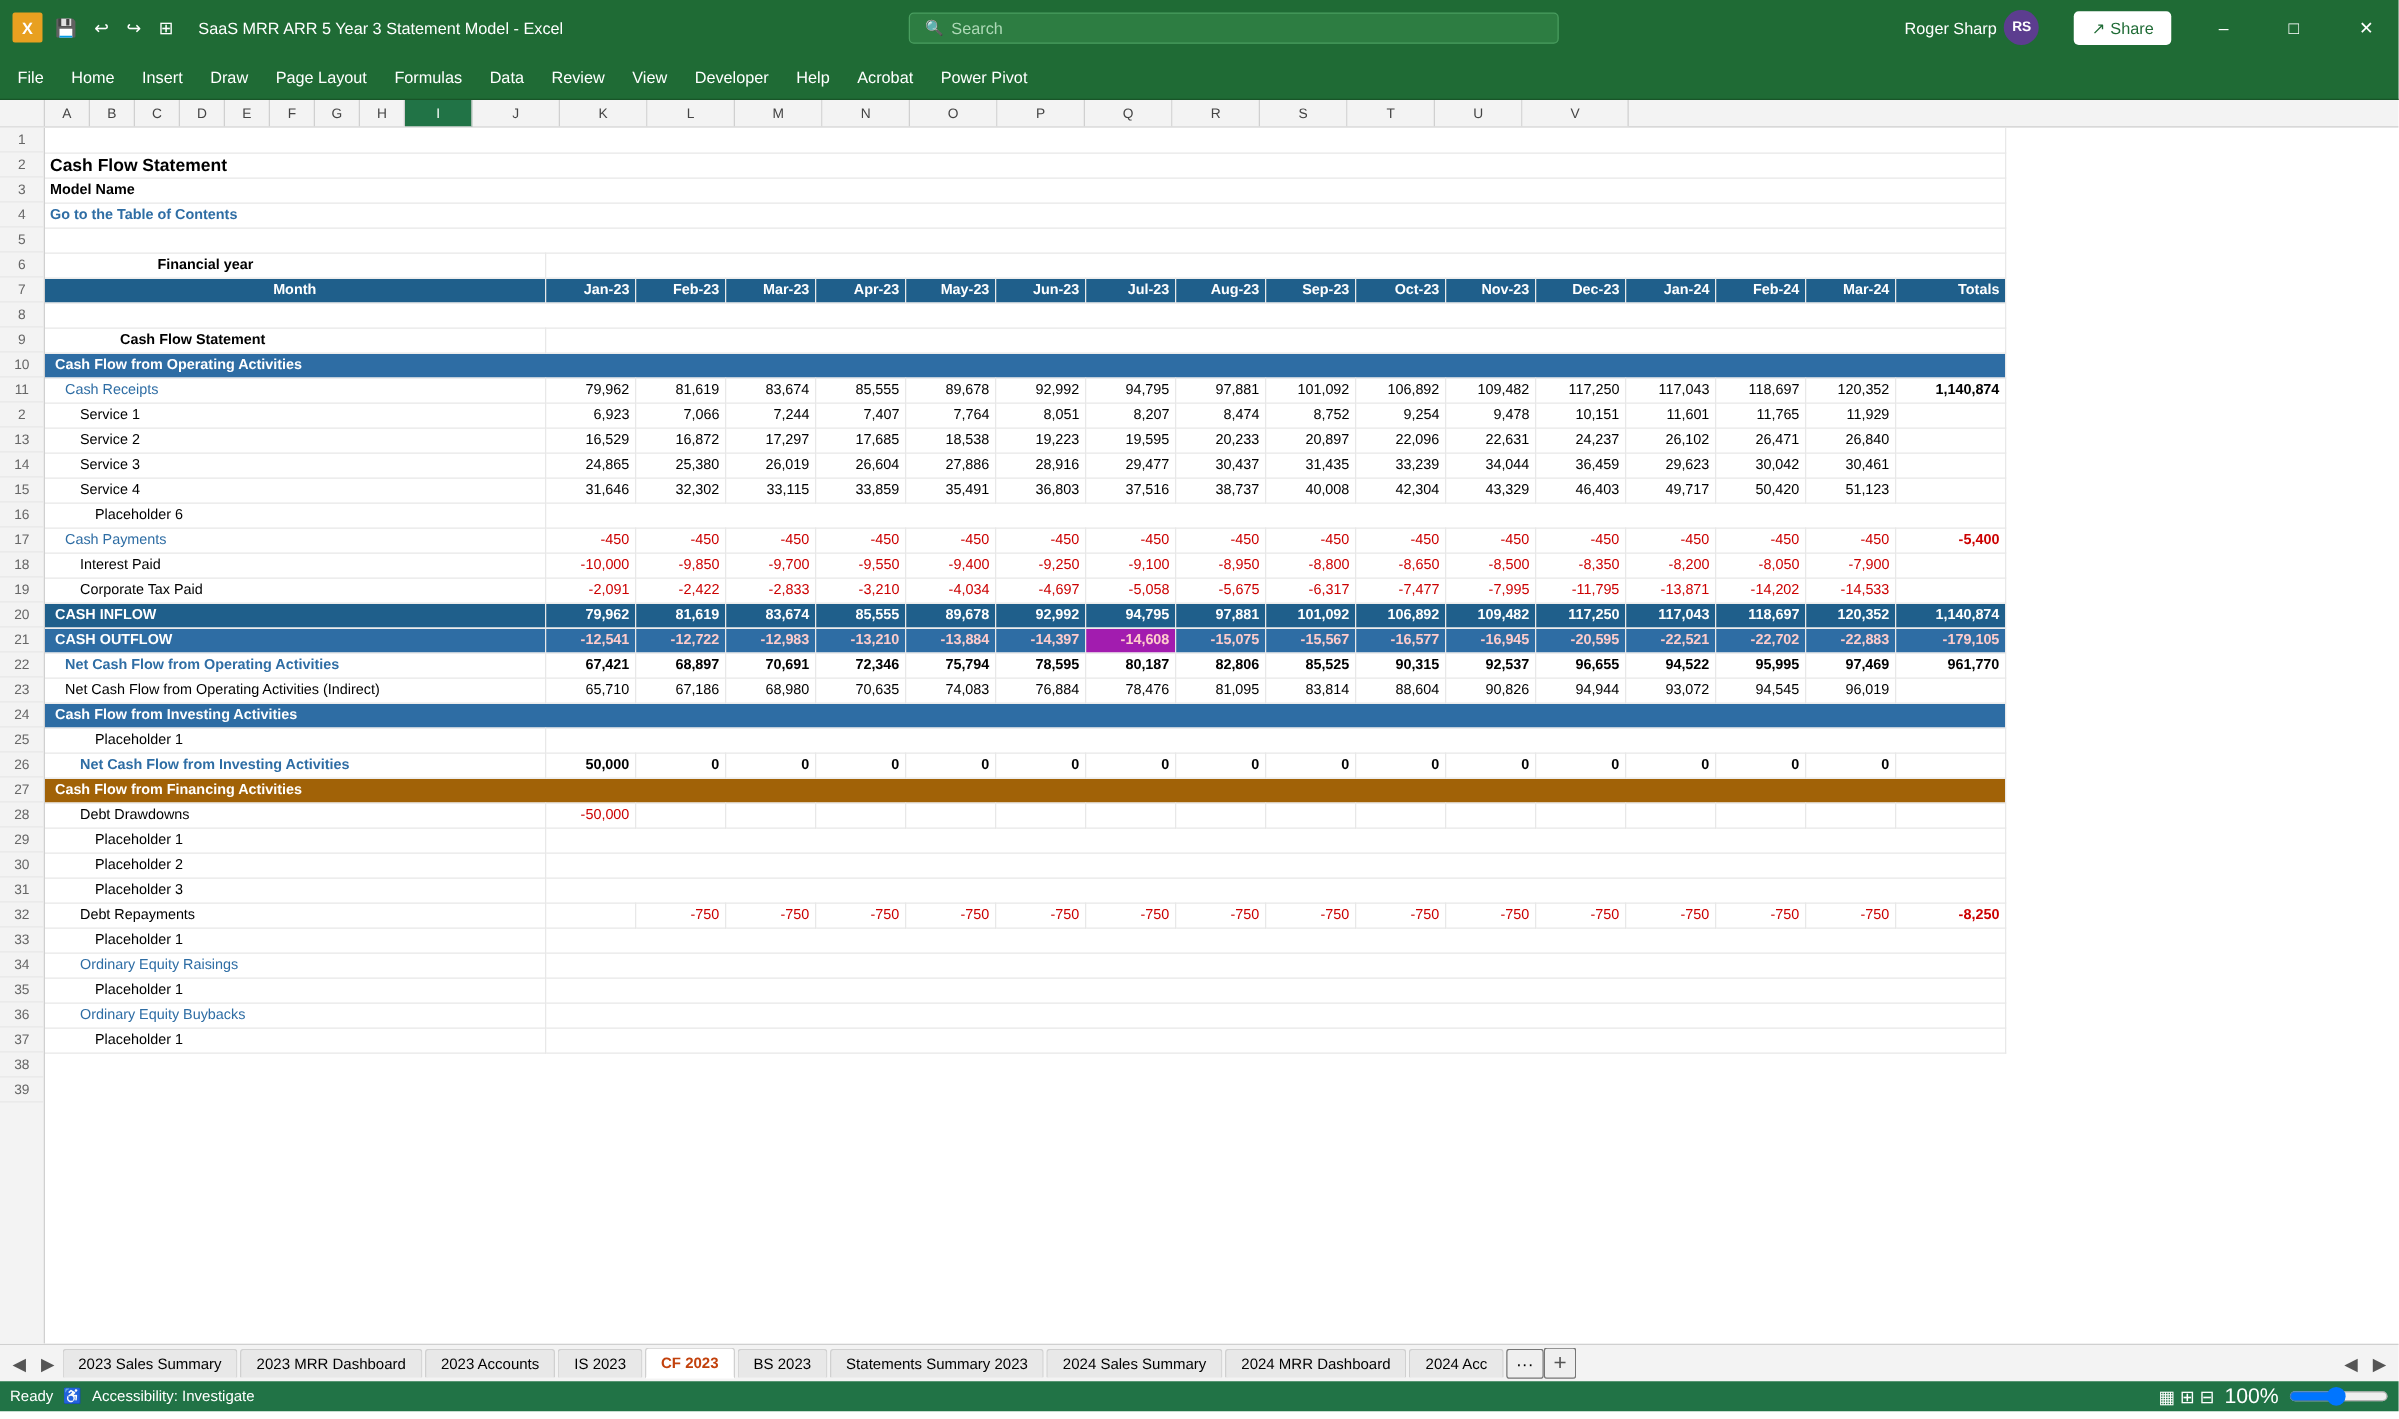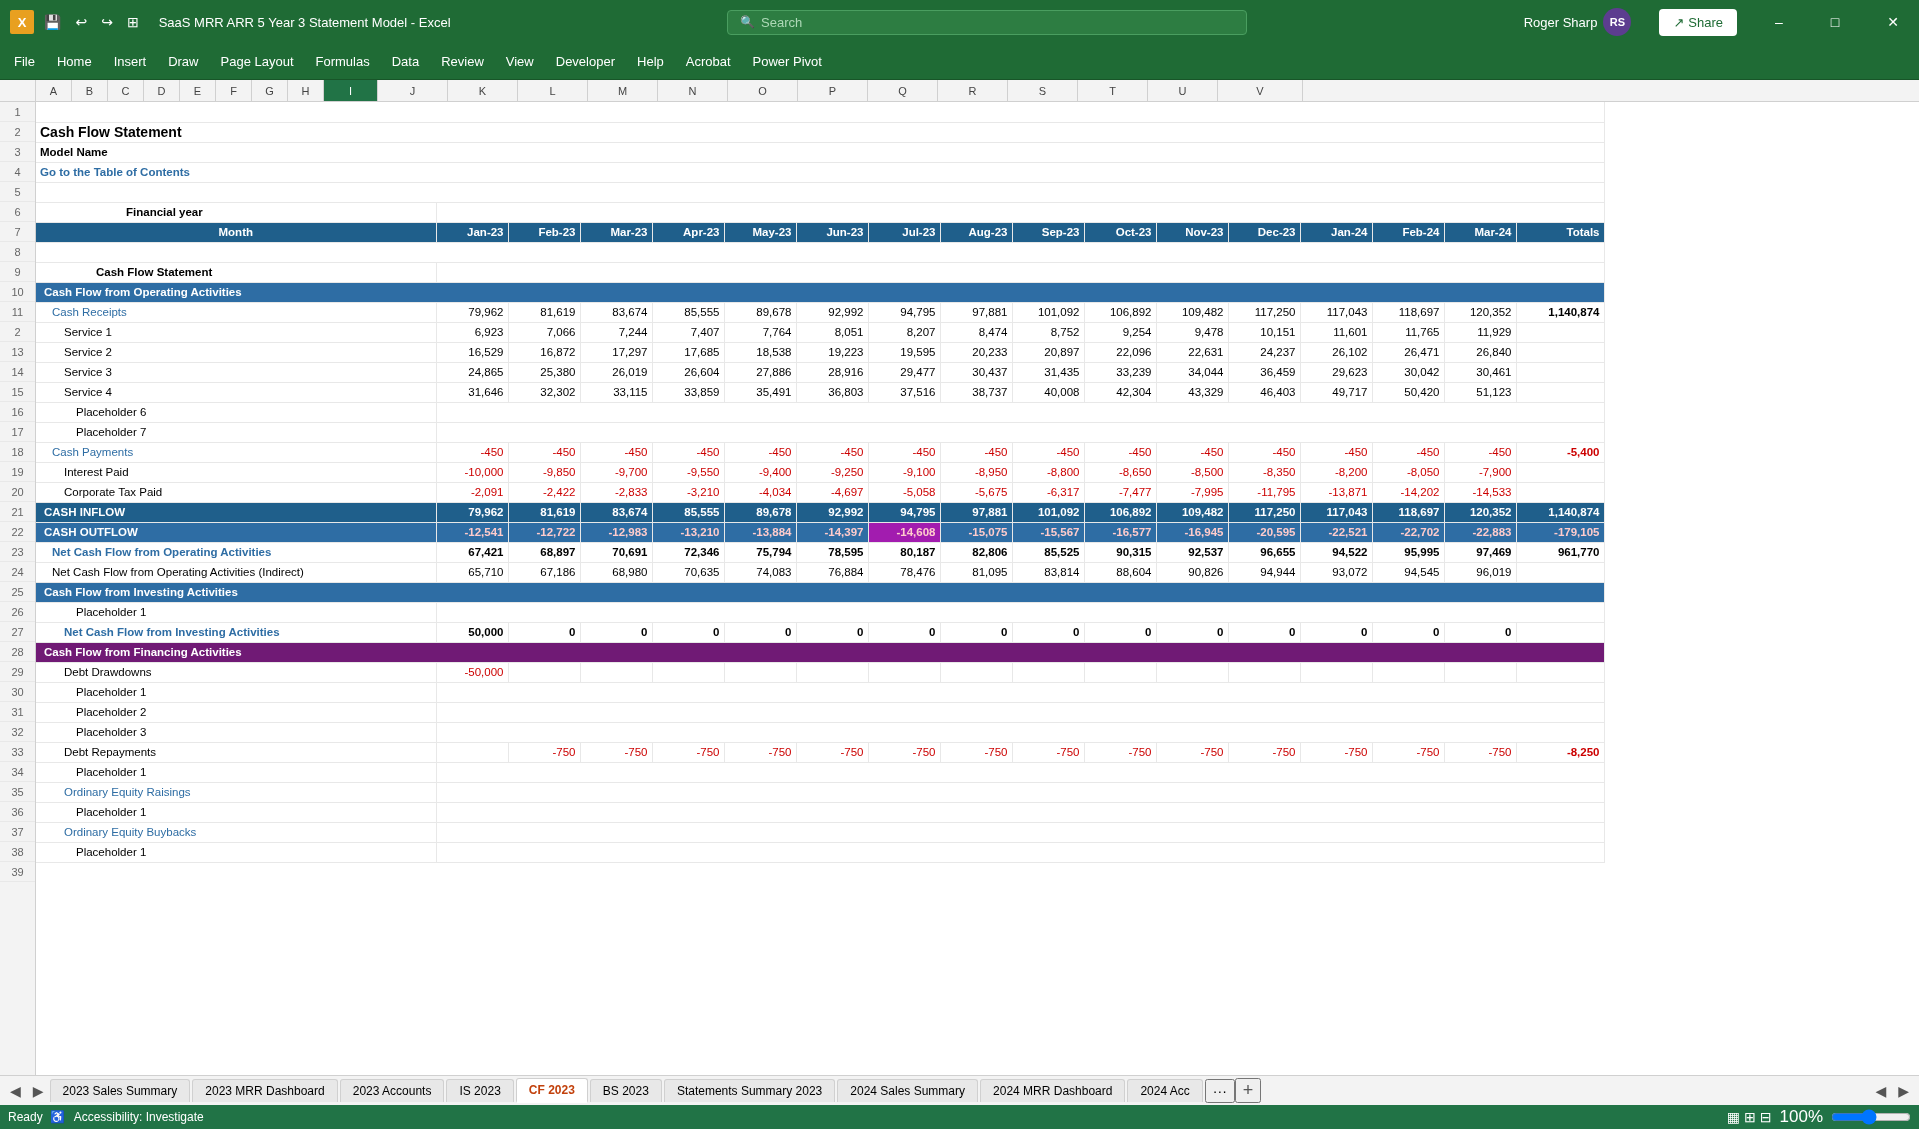--- a/index.html
+++ b/index.html
@@ -513,24 +513,20 @@
           <td class="num-col">50,420</td>
           <td class="num-col">51,123</td>
           <td class="num-col"></td>
         </tr>
 
         <tr>
           <td class="indent3">Placeholder 6</td>
           <td colspan="16"></td>
         </tr>
 
-        <tr>
-          <td class="indent3">Placeholder 7</td>
-          <td colspan="16"></td>
-        </tr>
 
         <tr>
           <td class="indent1" style="color:#2e6da4;">Cash Payments</td>
           <td class="num-col neg">-450</td>
           <td class="num-col neg">-450</td>
           <td class="num-col neg">-450</td>
           <td class="num-col neg">-450</td>
           <td class="num-col neg">-450</td>
           <td class="num-col neg">-450</td>
           <td class="num-col neg">-450</td>
@@ -689,21 +685,21 @@
           <td class="num-col" style="font-weight:600;">0</td>
           <td class="num-col" style="font-weight:600;">0</td>
           <td class="num-col" style="font-weight:600;">0</td>
           <td class="num-col" style="font-weight:600;">0</td>
           <td class="num-col" style="font-weight:600;">0</td>
           <td class="num-col" style="font-weight:600;">0</td>
           <td class="num-col"></td>
         </tr>
 
         <tr>
-          <td colspan="17" style="background:#701a75;color:white;font-weight:600;padding-left:8px;margin-left:16px;">Cash Flow from Financing Activities</td>
+          <td colspan="17" style="background:#a16207;color:white;font-weight:600;padding-left:8px;margin-left:16px;">Cash Flow from Financing Activities</td>
         </tr>
 
         <tr>
           <td class="indent2">Debt Drawdowns</td>
           <td class="num-col neg">-50,000</td>
           <td class="num-col"></td>
           <td class="num-col"></td>
           <td class="num-col"></td>
           <td class="num-col"></td>
           <td class="num-col"></td>

